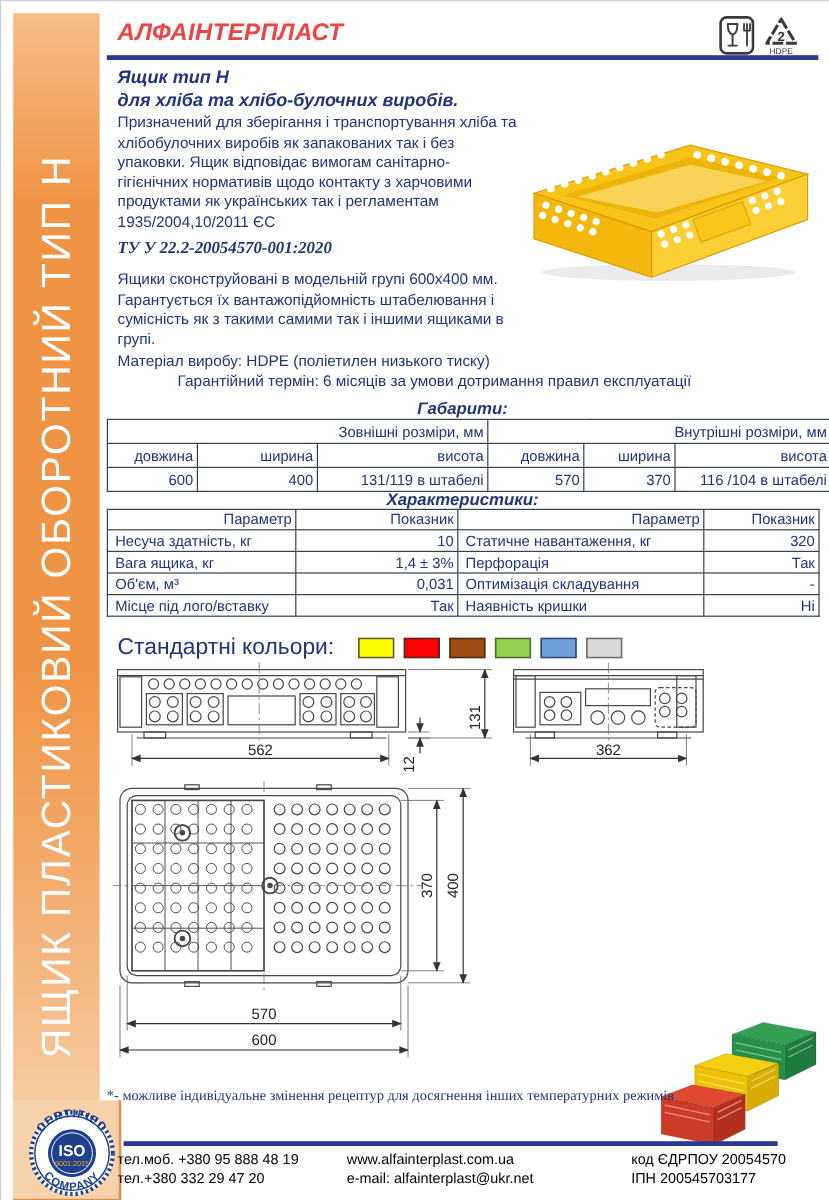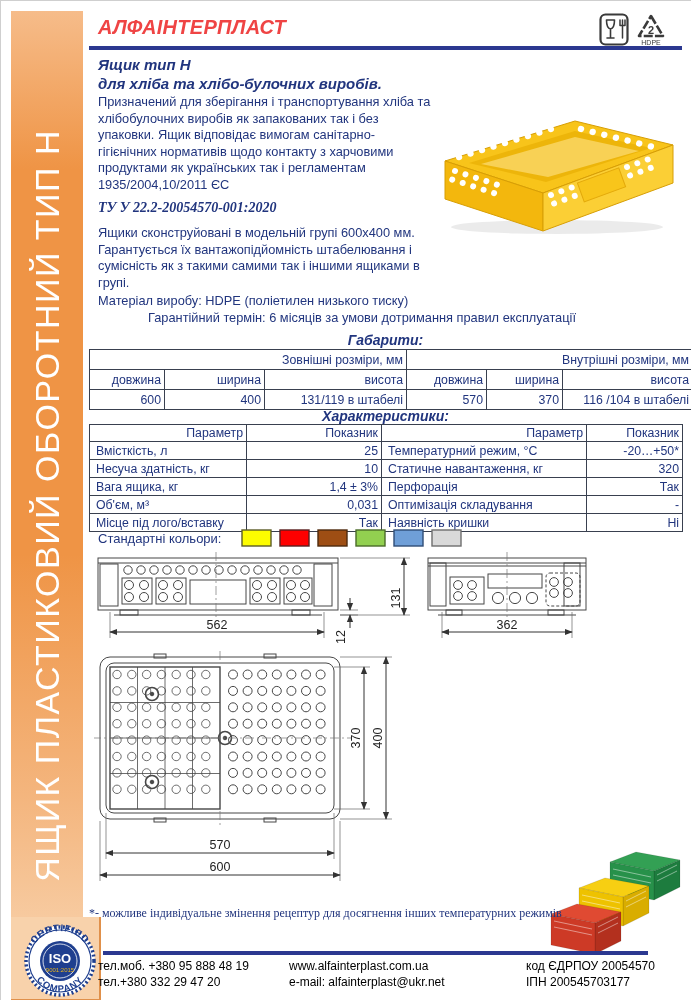--- a/index.html
+++ b/index.html
@@ -32,21 +32,21 @@
   .dims-title{top:331px;}
   .specs-title{top:407px;}
   table{border-collapse:collapse;table-layout:fixed;width:593px;font-size:12.3px;color:#21357e;}
   td,th{border:1px solid #39404f;padding:1px 3px;text-align:right;font-weight:400;vertical-align:middle;}
   .dims-table{left:88px;top:348px;}
   .dims-table td,.dims-table th{height:17px;}
   .specs-table{left:88px;top:423px;}
   .specs-table td{height:15px;}
   .specs-table td.pl{text-align:left;padding-left:6px;}
   
-  .colors-row{left:97px;top:528px;display:flex;align-items:center;font-size:13px;}
+  .colors-row{left:97px;top:528px;display:flex;align-items:center;font-size:19px;}
   .swatch{margin-left:7px;display:block;}
   .swatch:first-of-type{margin-left:20px;}
   
   svg text{font-family:"Liberation Sans","DejaVu Sans",sans-serif;}
   .draw{stroke:#474747;stroke-width:1;fill:none;}
   .thin{stroke-width:.8;}
   .diml{stroke:#333;stroke-width:1;fill:none;}
   .ext{stroke:#666;stroke-width:.7;fill:none;}
   .dimt{fill:#222;font-size:12.5px;}
   .cl{stroke:#777;stroke-width:.7;fill:none;stroke-dasharray:9 3 2 3;}
@@ -197,26 +197,20 @@
         <col style="width:135px">
         <col style="width:205px">
         <col style="width:96px">
       </colgroup>
     <tbody>
         <tr>
       <th>Параметр</th>
       <th>Показник</th>
       <th>Параметр</th>
       <th>Показник</th>
-    </tr>
-    <tr>
-      <td class="pl">Вмісткість, л</td>
-      <td>25</td>
-      <td class="pl">Температурний режим, °С</td>
-      <td>-20…+50*</td>
     </tr>
     <tr>
       <td class="pl">Несуча здатність, кг</td>
       <td>10</td>
       <td class="pl">Статичне навантаження, кг</td>
       <td>320</td>
     </tr>
     <tr>
       <td class="pl">Вага ящика, кг</td>
       <td>1,4 ± 3%</td>

